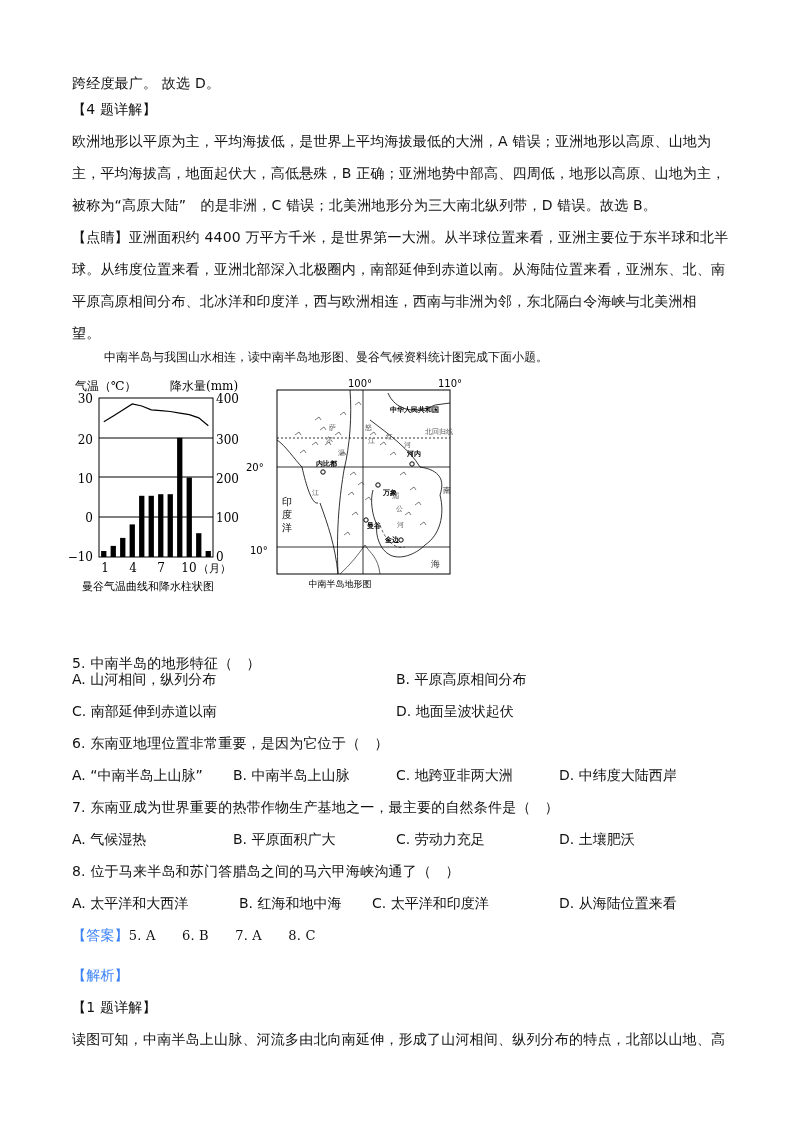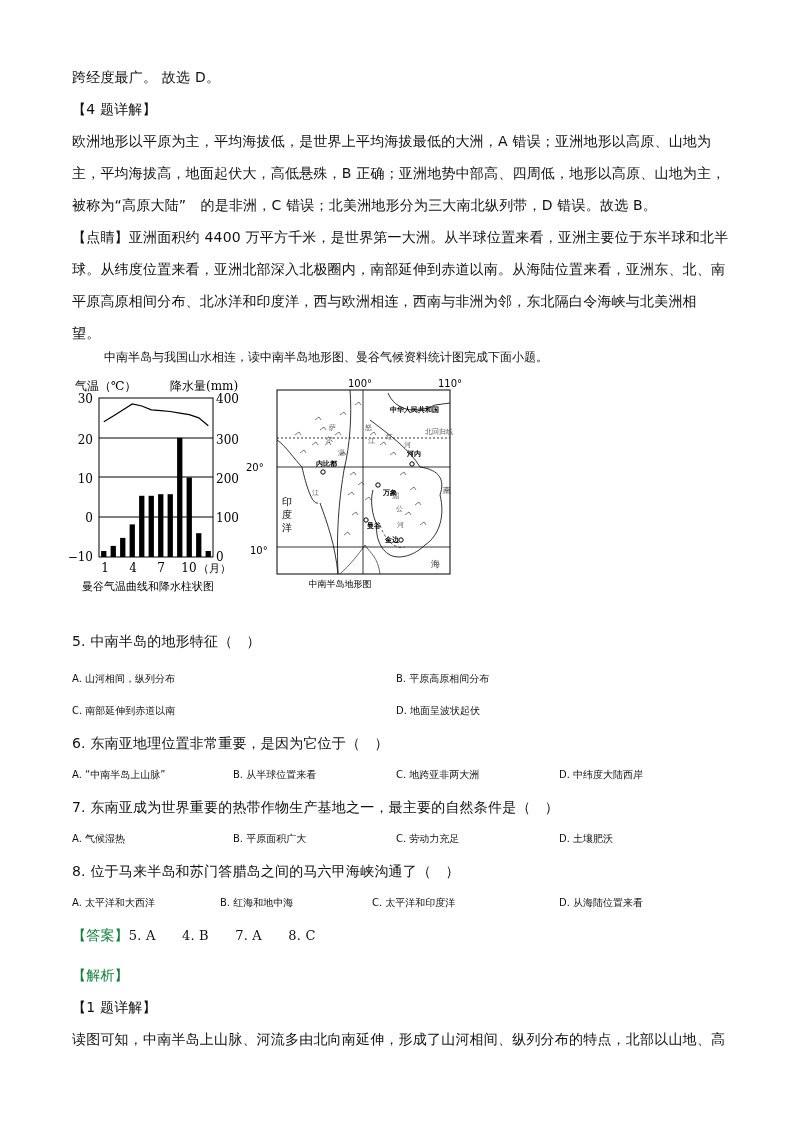--- a/index.html
+++ b/index.html
@@ -1,27 +1,27 @@
 <!DOCTYPE html>
 <html><head>
 <meta charset="utf-8">
 <style>
   html, body { margin:0; padding:0; background:#fff; }
   body { width:794px; height:1123px; position:relative; overflow:hidden;
          font-family:"DejaVu Sans", "Liberation Sans", sans-serif; color:#111; }
   .line { position:absolute; left:72px; font-size:14px; line-height:20px; white-space:nowrap; letter-spacing:0.2px; }
-  .blue { color:#15803d; }
+  .blue { color:#3b82f6; }
   .intro { position:absolute; left:104px; top:349px; font-size:12px; font-family:Liberation Mono, monospace; }
-  .opt { position:absolute; font-size:10px; line-height:20px; white-space:nowrap; }
+  .opt { position:absolute; font-size:14px; line-height:20px; white-space:nowrap; }
   svg text { font-family:"DejaVu Serif","Liberation Serif", serif; }
 </style>
 </head>
 <body>
 
-<div class="line" style="top:67px">跨经度最广。 故选 D。</div>
+<div class="line" style="top:73px">跨经度最广。 故选 D。</div>
 <div class="line" style="top:99px">【4 题详解】</div>
 <div class="line" style="top:131px">欧洲地形以平原为主，平均海拔低，是世界上平均海拔最低的大洲，A 错误；亚洲地形以高原、山地为</div>
 <div class="line" style="top:163px">主，平均海拔高，地面起伏大，高低悬殊，B 正确；亚洲地势中部高、四周低，地形以高原、山地为主，</div>
 <div class="line" style="top:195px">被称为“高原大陆”　的是非洲，C 错误；北美洲地形分为三大南北纵列带，D 错误。故选 B。</div>
 <div class="line" style="top:227px">【点睛】亚洲面积约 4400 万平方千米，是世界第一大洲。从半球位置来看，亚洲主要位于东半球和北半</div>
 <div class="line" style="top:259px">球。从纬度位置来看，亚洲北部深入北极圈内，南部延伸到赤道以南。从海陆位置来看，亚洲东、北、南</div>
 <div class="line" style="top:291px">平原高原相间分布、北冰洋和印度洋，西与欧洲相连，西南与非洲为邻，东北隔白令海峡与北美洲相</div>
 <div class="line" style="top:323px">望。</div>
 
 <div class="intro">中南半岛与我国山水相连，读中南半岛地形图、曼谷气候资料统计图完成下面小题。</div>
@@ -129,42 +129,42 @@
     <text x="42" y="143" style="display:none">印度洋</text>
     <text x="203" y="118" font-size="8">南</text>
     <text x="191" y="192" font-size="9">海</text>
   </g>
   <text id="io1" x="42" y="130" font-size="10" style="font-family:'DejaVu Sans',sans-serif">印</text>
   <text id="io2" x="42" y="143" font-size="10" style="font-family:'DejaVu Sans',sans-serif">度</text>
   <text id="io3" x="42" y="156" font-size="10" style="font-family:'DejaVu Sans',sans-serif">洋</text>
   <text x="100" y="212" font-size="9" text-anchor="middle" style="font-family:'DejaVu Sans',sans-serif">中南半岛地形图</text>
 </svg>
 
-<div class="line" style="top:631px">5. 中南半岛的地形特征（　）</div>
+<div class="line" style="top:653px">5. 中南半岛的地形特征（　）</div>
 <div class="opt" style="left:72px;top:669px">A. 山河相间，纵列分布</div>
 <div class="opt" style="left:396px;top:669px">B. 平原高原相间分布</div>
 <div class="opt" style="left:72px;top:701px">C. 南部延伸到赤道以南</div>
 <div class="opt" style="left:396px;top:701px">D. 地面呈波状起伏</div>
 
 <div class="line" style="top:733px">6. 东南亚地理位置非常重要，是因为它位于（　）</div>
 <div class="opt" style="left:72px;top:765px">A. “中南半岛上山脉”</div>
-<div class="opt" style="left:233px;top:765px">B. 从半球位置来看</div>
+<div class="opt" style="left:233px;top:765px">B. 中南半岛上山脉</div>
 <div class="opt" style="left:396px;top:765px">C. 地跨亚非两大洲</div>
 <div class="opt" style="left:559px;top:765px">D. 中纬度大陆西岸</div>
 
 <div class="line" style="top:797px">7. 东南亚成为世界重要的热带作物生产基地之一，最主要的自然条件是（　）</div>
 <div class="opt" style="left:72px;top:829px">A. 气候湿热</div>
 <div class="opt" style="left:233px;top:829px">B. 平原面积广大</div>
 <div class="opt" style="left:396px;top:829px">C. 劳动力充足</div>
 <div class="opt" style="left:559px;top:829px">D. 土壤肥沃</div>
 
 <div class="line" style="top:861px">8. 位于马来半岛和苏门答腊岛之间的马六甲海峡沟通了（　）</div>
 <div class="opt" style="left:72px;top:893px">A. 太平洋和大西洋</div>
-<div class="opt" style="left:220px;top:893px">B. 红海和地中海</div>
+<div class="opt" style="left:239px;top:893px">B. 红海和地中海</div>
 <div class="opt" style="left:372px;top:893px">C. 太平洋和印度洋</div>
 <div class="opt" style="left:559px;top:893px">D. 从海陆位置来看</div>
 
 <div class="line" style="top:925px">
-  <span class="blue">【答案】</span><span style="font-family:'DejaVu Serif',serif;font-size:13px">5. A　　4. B　　7. A　　8. C</span>
+  <span class="blue">【答案】</span><span style="font-family:'DejaVu Serif',serif;font-size:13px">5. A　　6. B　　7. A　　8. C</span>
 </div>
 <div class="line blue" style="top:965px">【解析】</div>
 <div class="line" style="top:997px">【1 题详解】</div>
 <div class="line" style="top:1029px">读图可知，中南半岛上山脉、河流多由北向南延伸，形成了山河相间、纵列分布的特点，北部以山地、高</div>
 
 </body></html>

